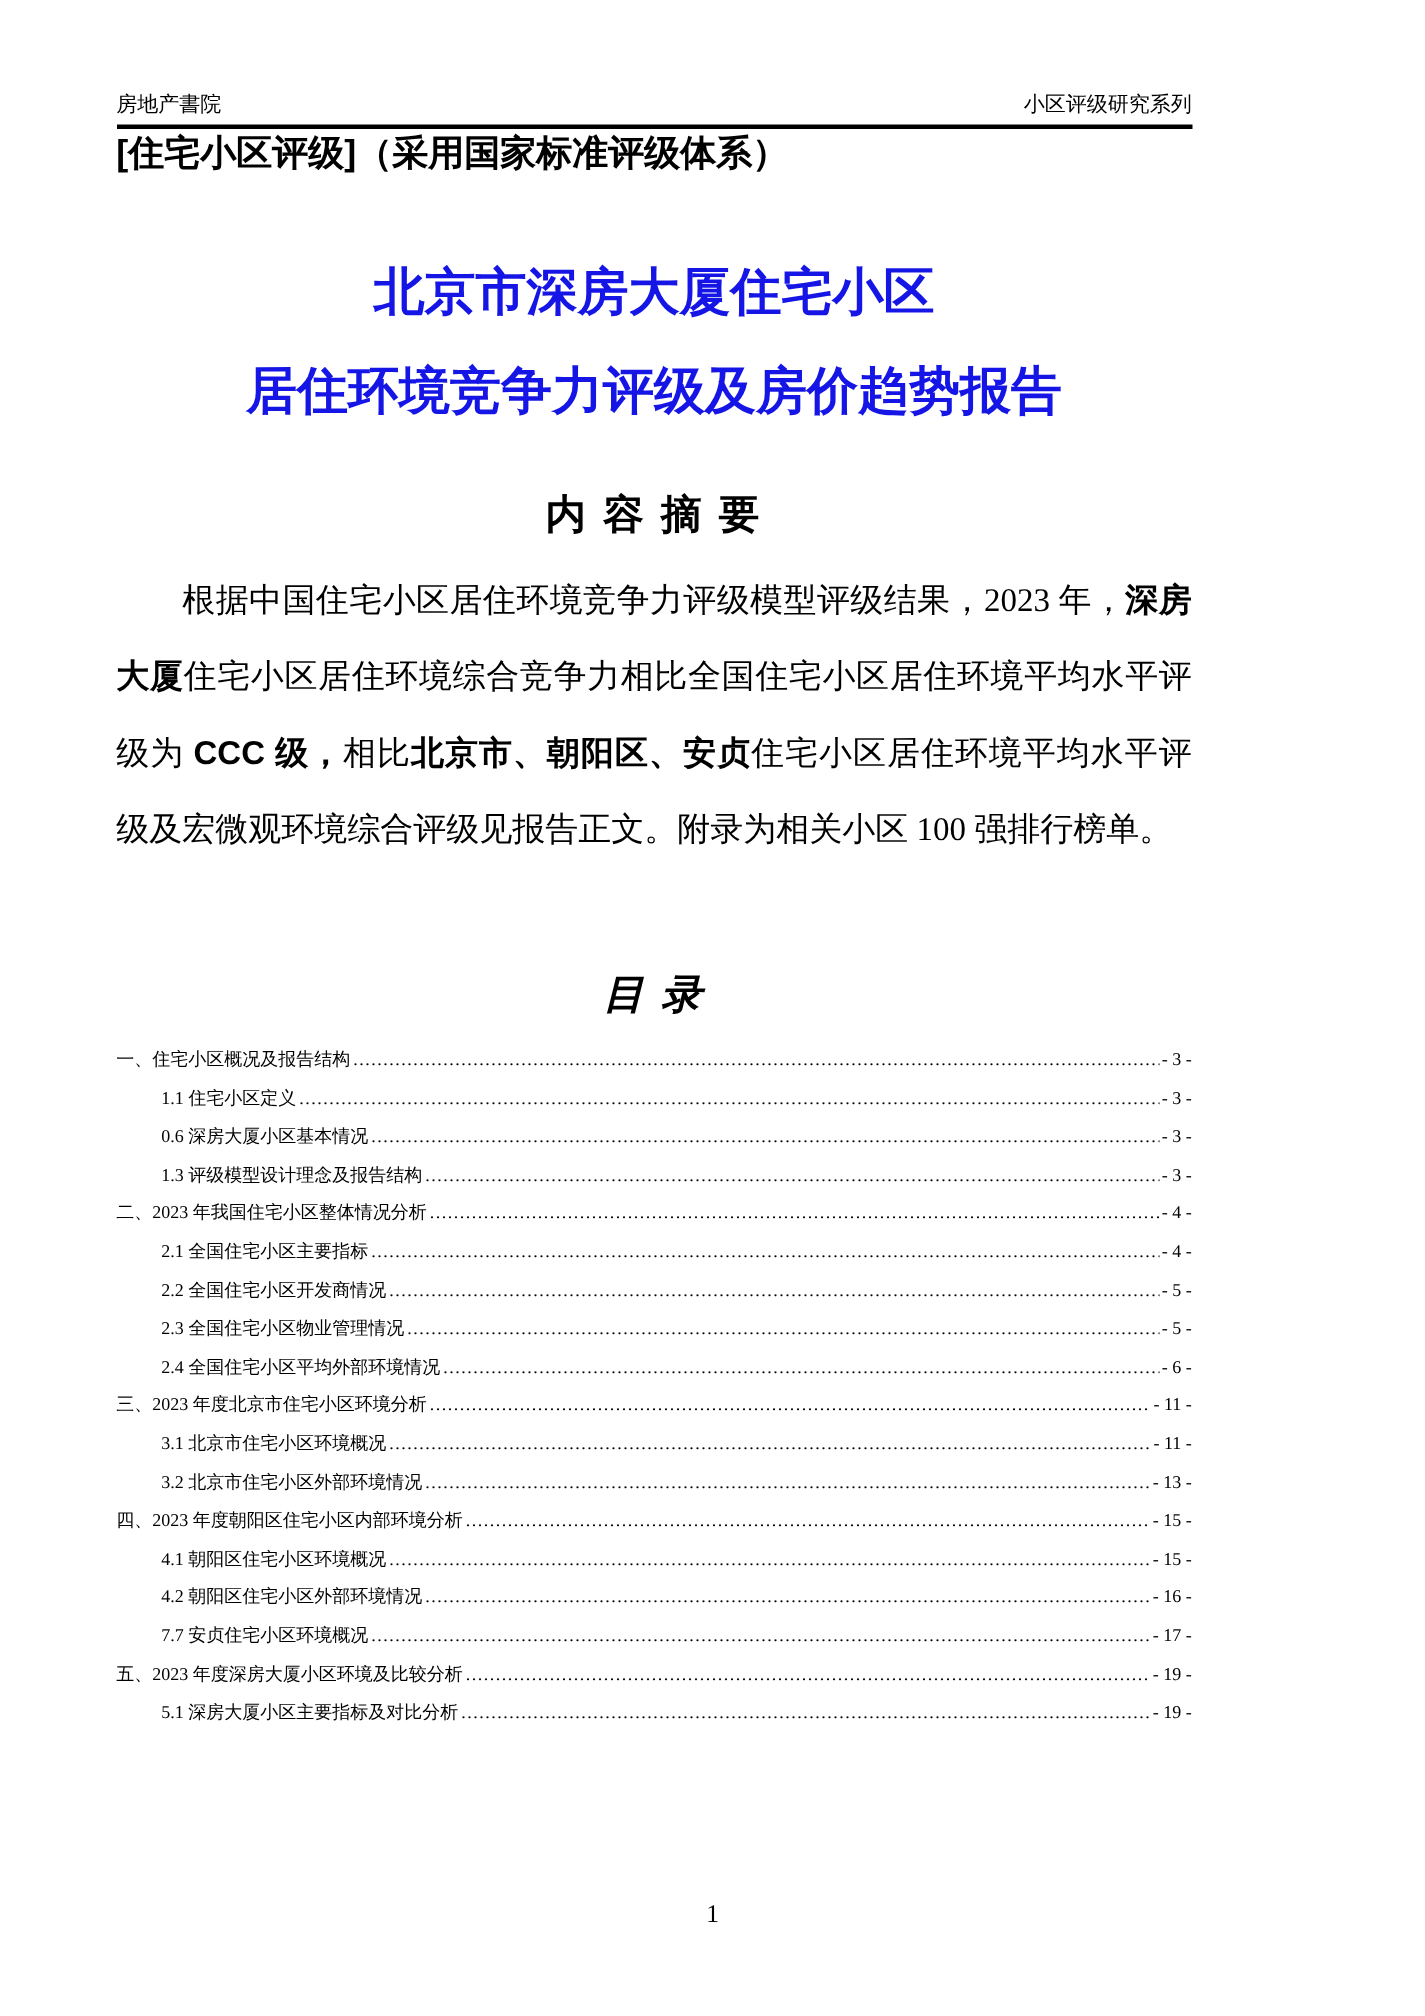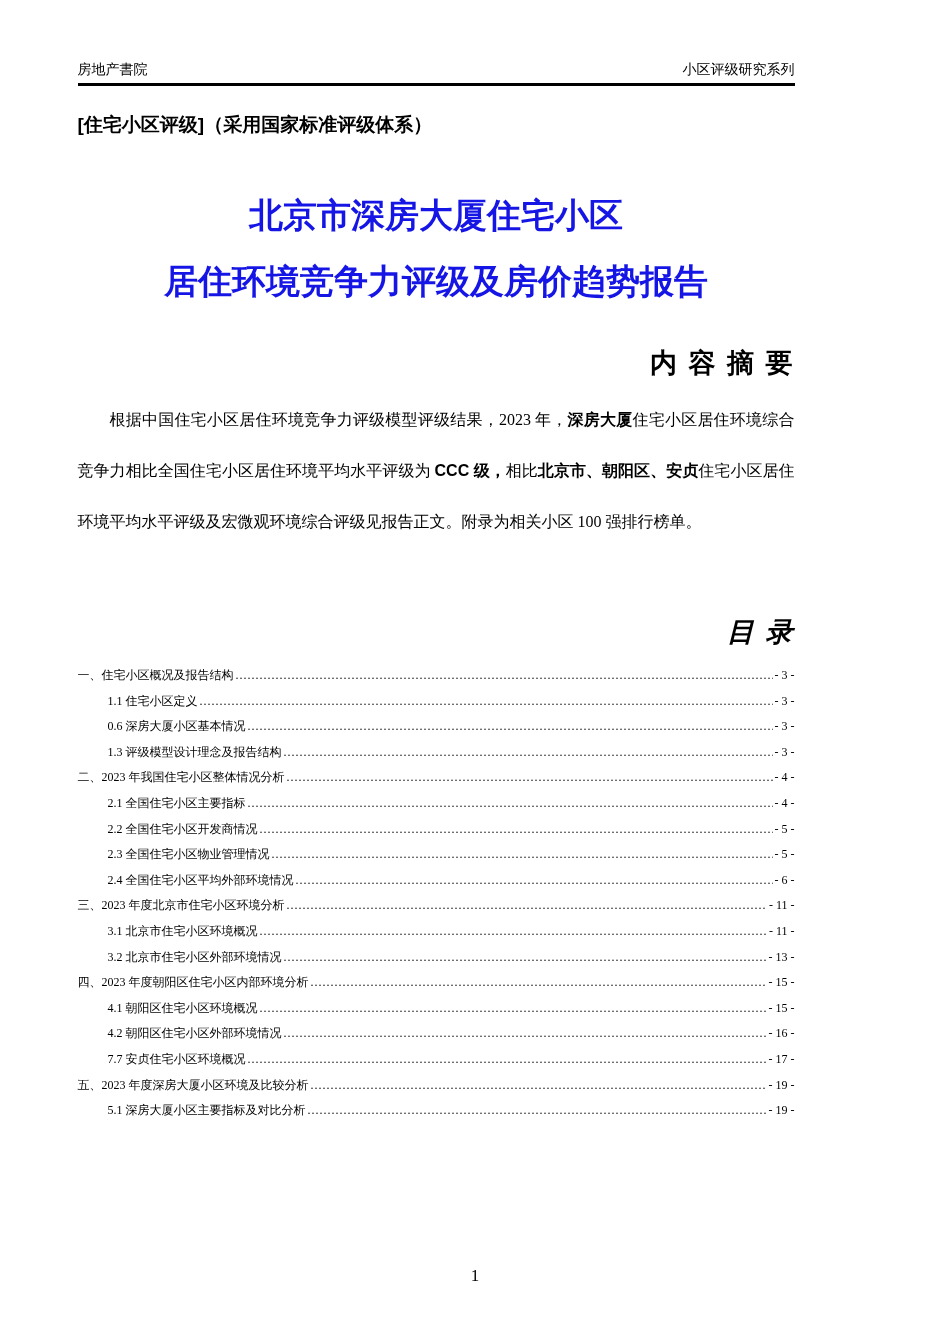--- a/index.html
+++ b/index.html
@@ -23,46 +23,45 @@
     align-items: flex-end;
     font-family: "Liberation Sans", "DejaVu Sans", sans-serif;
     font-size: 14px;
     line-height: 18px;
   }
   .header-rule {
     margin-top: 5px;
     border-top: 3px solid #000000;
   }
   .doc-subtitle {
-    margin-top: 26px;
     font-family: "Liberation Sans", "DejaVu Sans", sans-serif;
     font-weight: bold;
-    font-size: 19px;
+    font-size: 24px;
   }
   .title-block {
     margin-top: 44px;
     text-align: center;
     color: var(--title-color);
     font-family: "Liberation Sans", "DejaVu Sans", sans-serif;
     font-weight: bold;
   }
   .title-line { font-size: 34px; line-height: 66px; }
   .title-edition { font-size: 28px; line-height: 62px; font-family: "Liberation Serif", "DejaVu Serif", serif; }
   .section-heading {
     margin-top: 32px;
-    text-align: right;
+    text-align: center;
     font-family: "Liberation Sans", "DejaVu Sans", sans-serif;
     font-weight: bold;
     font-size: 27px;
     line-height: 34px;
     letter-spacing: 2px;
   }
   .summary-paragraph {
     margin-top: 14px;
-    font-size: 16px;
+    font-size: 22px;
     line-height: 51px;
     text-align: justify;
     text-justify: inter-character;
     text-indent: 2em;
   }
   .summary-paragraph b { font-family: "Liberation Sans", "DejaVu Sans", sans-serif; }
   .toc-heading { margin-top: 68px; font-style: italic; }
   .toc-list {
     margin-top: 14px;
     font-size: 12px;

